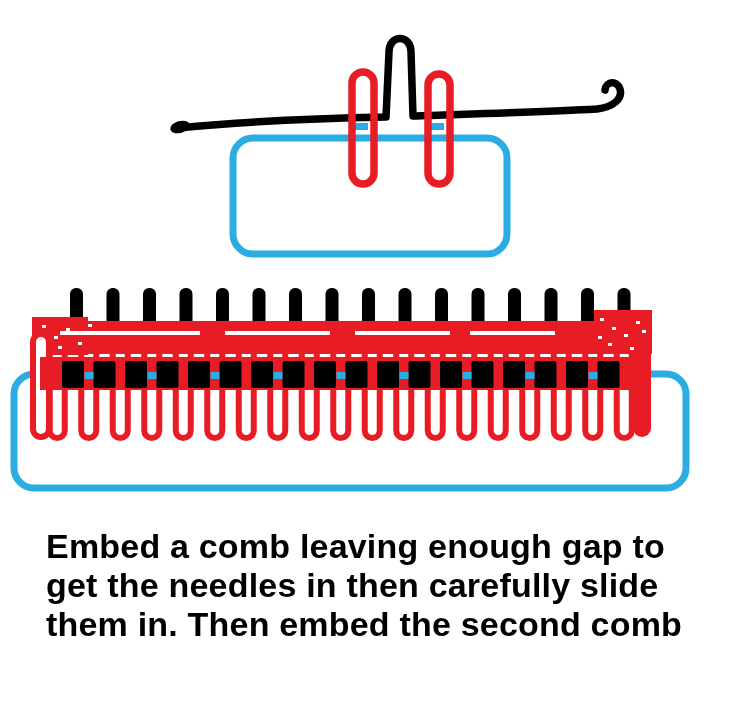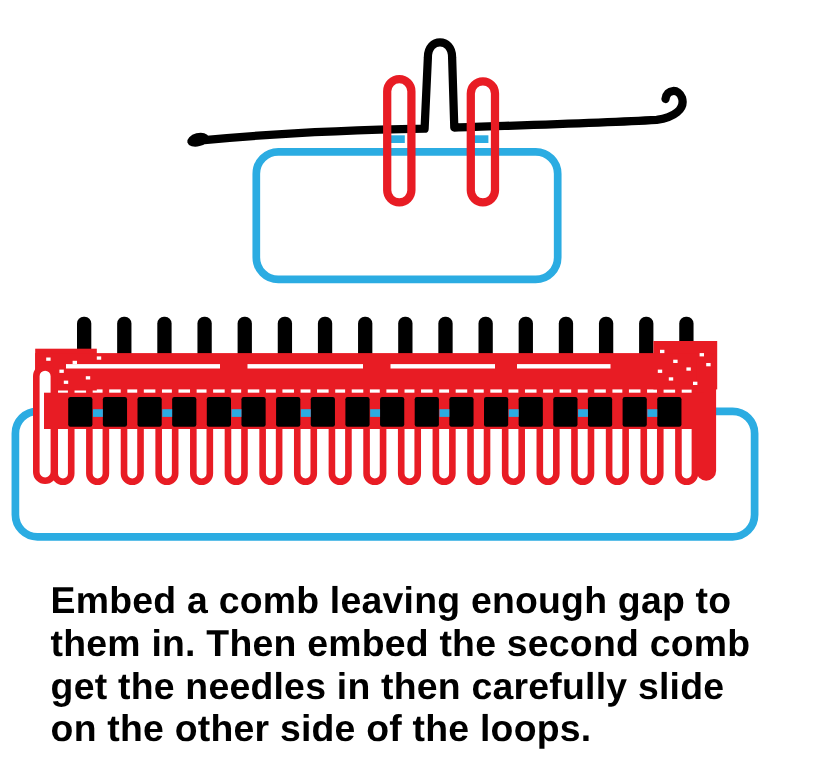--- a/index.html
+++ b/index.html
@@ -154,18 +154,17 @@
              C 613 107 623 99 620 89
              C 617 80 606 81 605 90" class="stroke-ink" stroke-width="7.5" stroke-linecap="round" stroke-linejoin="round"></path>
     <ellipse cx="180" cy="127" rx="10" ry="6" transform="rotate(-15 180 127)" class="fill-ink"></ellipse>
 
     <rect x="352" y="72" width="22" height="112" rx="11" class="stroke-red" stroke-width="7.5"></rect>
     <rect x="428" y="74" width="22" height="110" rx="11" class="stroke-red" stroke-width="7.5"></rect>
   </svg>
 
   <div class="caption">
     <div>Embed a comb leaving enough gap to</div>
+    <div>get the needles in then carefully slide</div>
     <div>them in. Then embed the second comb</div>
-    <div>get the needles in then carefully slide</div>
-    <div>on the other side of the loops.</div>
   </div>
 
 </div>
 
 </body></html>

